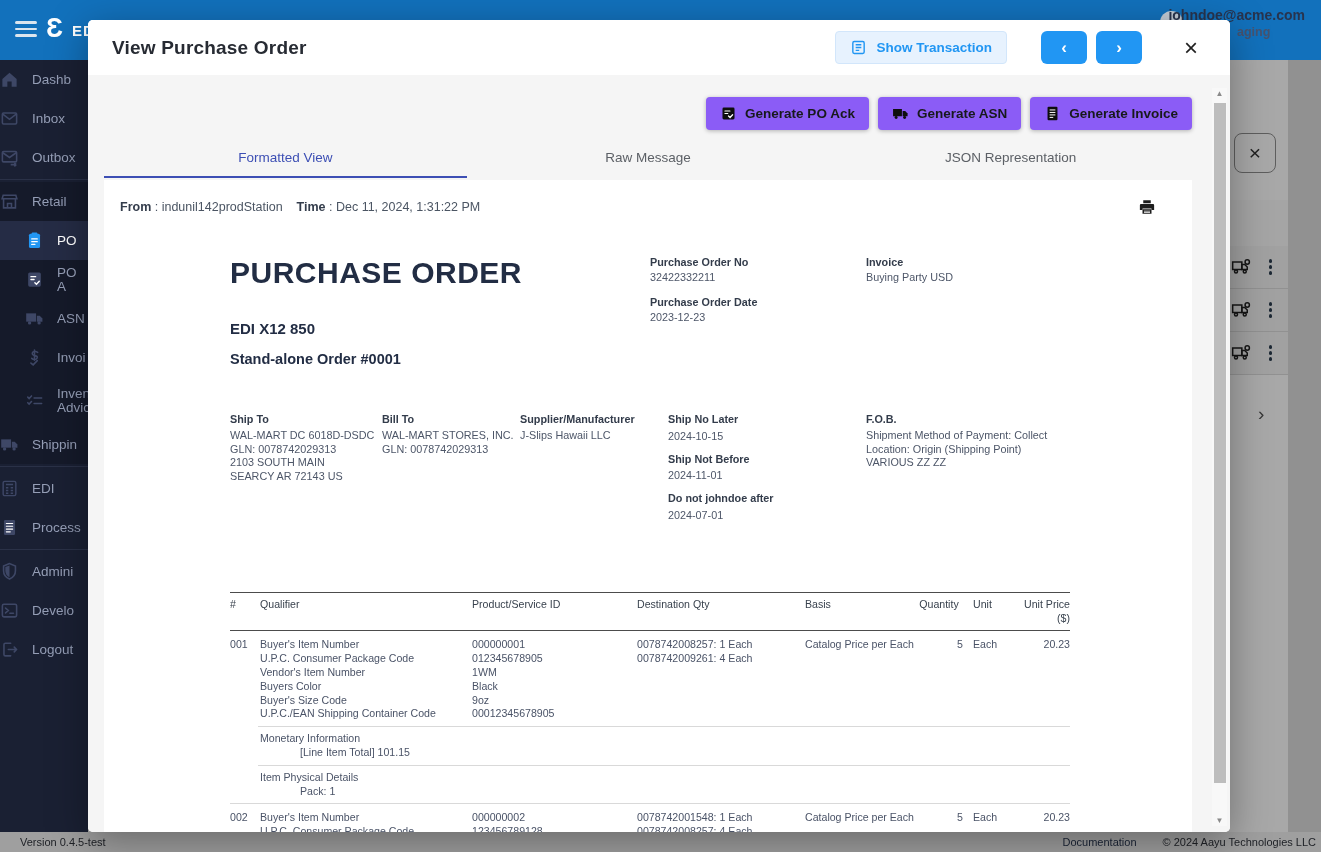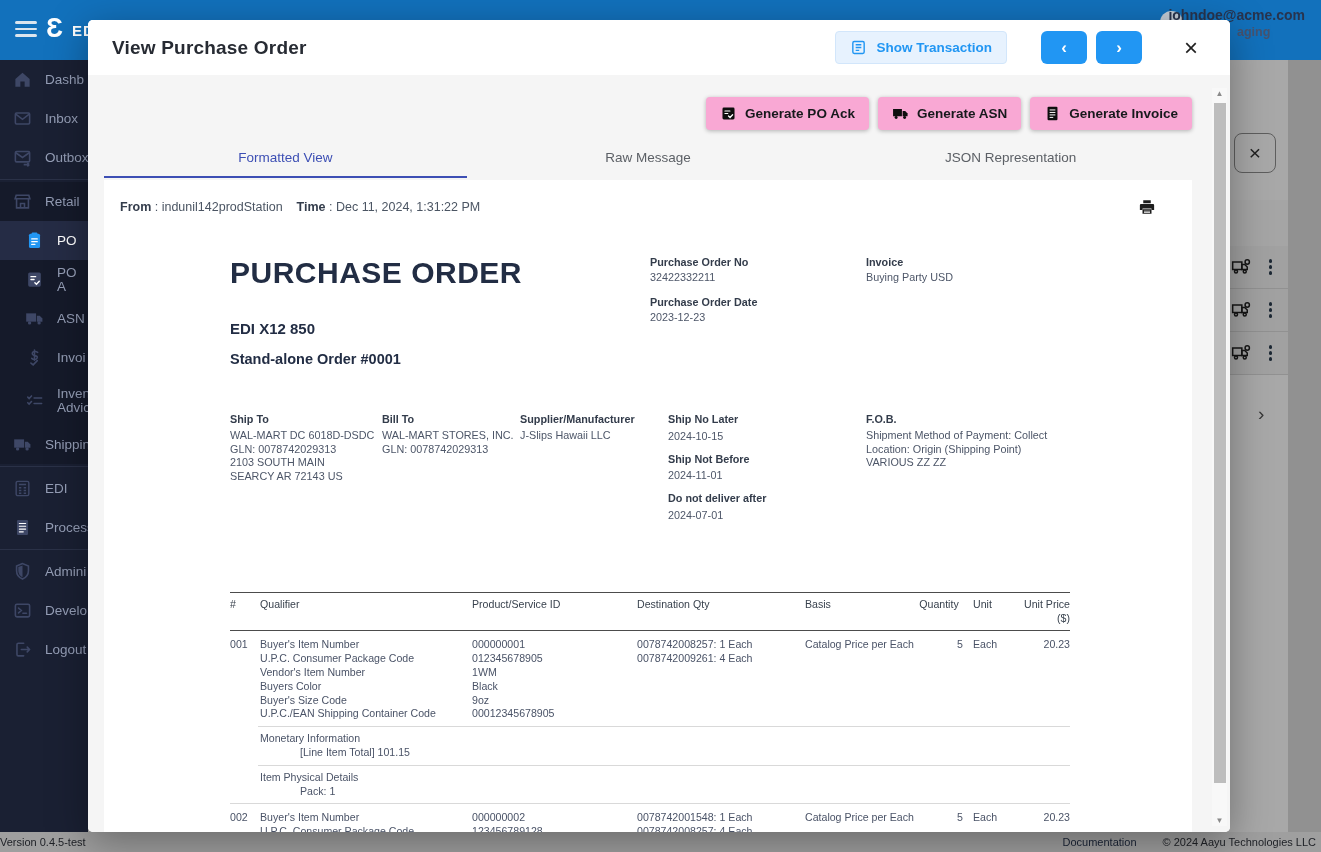--- a/index.html
+++ b/index.html
@@ -9,33 +9,33 @@
   .appbar{position:absolute;left:0;top:0;width:100%;height:60px;background:#1271bc;z-index:45;}
   .burger{position:absolute;left:15px;top:21px;width:22px;cursor:pointer;}
   .burger i{display:block;height:2.6px;background:#dbe5ee;margin:0 0 4px 0;border-radius:2px;}
   .logo-glyph{position:absolute;left:46px;top:13px;color:#fff;font-size:27px;font-weight:700;}
   .logo-text{position:absolute;left:72px;top:22px;color:#fff;font-size:15px;font-weight:700;letter-spacing:1px;}
   .avatar{position:absolute;left:1160px;top:11px;width:23px;height:23px;border-radius:50%;background:#c3ccd6;}
   .user-email{position:absolute;right:16px;top:7px;color:#28344e;font-size:14px;font-weight:700;}
   .user-sub{position:absolute;left:1237px;top:25px;color:#46536f;font-size:12.5px;font-weight:700;}
   
   .sidebar{position:absolute;left:0;top:60px;width:88px;bottom:20px;background:#1a2033;z-index:45;overflow:hidden;}
-  .sb-item{display:flex;align-items:center;height:39px;padding-left:13px;gap:13px;color:#959eb6;cursor:pointer;}
+  .sb-item{display:flex;align-items:center;height:39px;gap:13px;color:#959eb6;cursor:pointer;}
   .sb-item.indent{padding-left:25px;}
   .sb-item.tall{height:48px;}
   .sb-item.group{background:#151a2a;}
   .sb-item.active{background:#252c45;color:#fff;}
   .sb-item.active .icn{color:#2196f3;}
   .sb-item .icn{width:19px;height:19px;flex:0 0 19px;color:#3e4766;}
   .sb-item .icn svg{width:100%;height:100%;}
   .sb-label{font-size:13.5px;line-height:14px;white-space:pre-line;width:46px;}
   .sb-div{height:1px;background:#2a3147;margin:2px 0;}
   
   .footer{position:absolute;left:0;bottom:0;width:100%;height:20px;background:#f2f2f2;z-index:10;}
-  .footer .ver{position:absolute;left:0;top:4px;font-size:11px;color:#30343c;}
+  .footer .ver{position:absolute;left:20px;top:4px;font-size:11px;color:#30343c;}
   .footer .right{position:absolute;right:5px;top:4px;font-size:11px;color:#30343c;display:flex;gap:26px;}
   .footer .doc-link{color:#2b3a55;cursor:pointer;}
   
   .bg-strip{position:absolute;left:1288px;right:0;top:60px;bottom:20px;background:#dcdcdc;z-index:10;}
   .bg-close{position:absolute;left:1234px;top:133px;width:40px;height:38px;background:#fff;border:1px solid #8f8f8f;
             border-radius:8px;z-index:10;display:flex;align-items:center;justify-content:center;
             font-size:21px;color:#333;cursor:pointer;}
   .bg-band{position:absolute;left:1140px;top:200px;width:148px;height:46px;background:#fbfbfb;z-index:10;}
   .bg-rows{position:absolute;left:1140px;top:246px;width:148px;z-index:10;}
   .bg-row{height:42px;background:#f4f4f4;border-bottom:1px solid #dcdcdc;display:flex;align-items:center;
@@ -57,21 +57,21 @@
   .btn-show{display:flex;align-items:center;gap:9px;background:#e7f2fe;border:1px solid #d2e6fb;border-radius:4px;
             height:33px;padding:0 14px;color:#2196f3;font-size:13.5px;font-weight:700;cursor:pointer;}
   .btn-show .icn{width:17px;height:17px;color:#2196f3;} .btn-show .icn svg{width:100%;height:100%;}
   .btn-nav{width:46px;height:33px;background:#2196f3;border:none;border-radius:6px;color:#fff;font-size:17px;
            font-weight:700;cursor:pointer;margin-left:9px;line-height:30px;}
   .btn-nav.first{margin-left:34px;}
   .m-close{margin-left:42px;margin-right:8px;font-size:24px;color:#1f1f1f;cursor:pointer;line-height:20px;}
   .m-body{position:absolute;left:0;top:55px;right:0;bottom:0;background:#f5f5f5;overflow:hidden;}
   
   .actions{display:flex;justify-content:flex-end;gap:9px;margin:22px 38px 0 0;}
-  .act-btn{display:flex;align-items:center;gap:8px;height:33px;background:#f9a8d4;border:none;border-radius:4px;
+  .act-btn{display:flex;align-items:center;gap:8px;height:33px;background:#8b5cf6;border:none;border-radius:4px;
            padding:0 14px;font-size:13.5px;font-weight:700;color:#17191c;cursor:pointer;
            box-shadow:0 1px 4px rgba(0,0,0,0.28);font-family:"Liberation Sans",sans-serif;}
   .act-btn .icn{width:17px;height:17px;color:#0e0e0e;} .act-btn .icn svg{width:100%;height:100%;}
   
   .tabs{display:flex;margin:10px 38px 0 16px;}
   .tab{flex:1;text-align:center;font-size:13.5px;color:#5c6066;padding:10px 0 11px;cursor:pointer;
        border-bottom:2px solid transparent;}
   .tab.active{color:#3d4fb4;border-bottom-color:#3d4fb4;}
   
   .card{position:relative;background:#fff;margin:2px 38px 0 16px;height:660px;padding:14px 16px;box-sizing:border-box;}
@@ -427,21 +427,21 @@
               <div class="dates-col">
                 <div class="fld">
                   <div class="lab">Ship No Later</div>
                   <div class="val">2024-10-15</div>
                 </div>
                 <div class="fld">
                   <div class="lab">Ship Not Before</div>
                   <div class="val">2024-11-01</div>
                 </div>
                 <div class="fld">
-                  <div class="lab">Do not deliver after</div>
+                  <div class="lab">Do not johndoe after</div>
                   <div class="val">2024-07-01</div>
                 </div>
               </div>
               <div class="fob">
                 <div class="lab">F.O.B.</div>
                 <div>Shipment Method of Payment: Collect</div>
                 <div>Location: Origin (Shipping Point)</div>
                 <div>VARIOUS ZZ ZZ</div>
               </div>
             </div>

